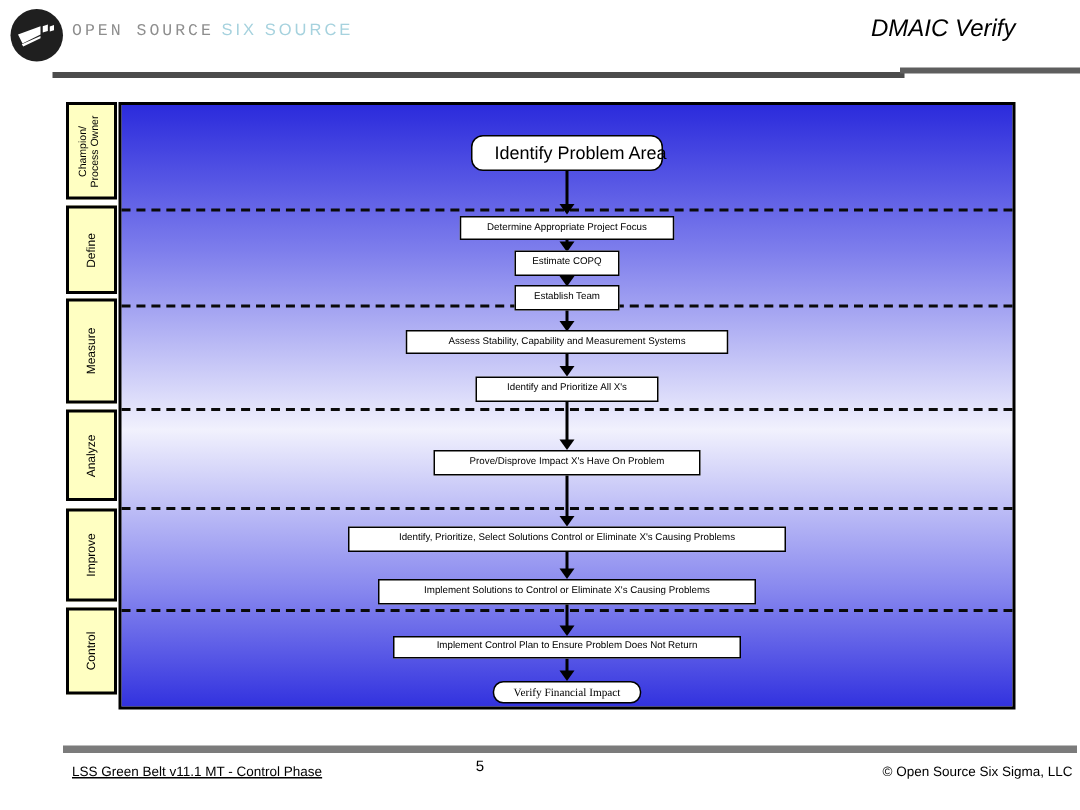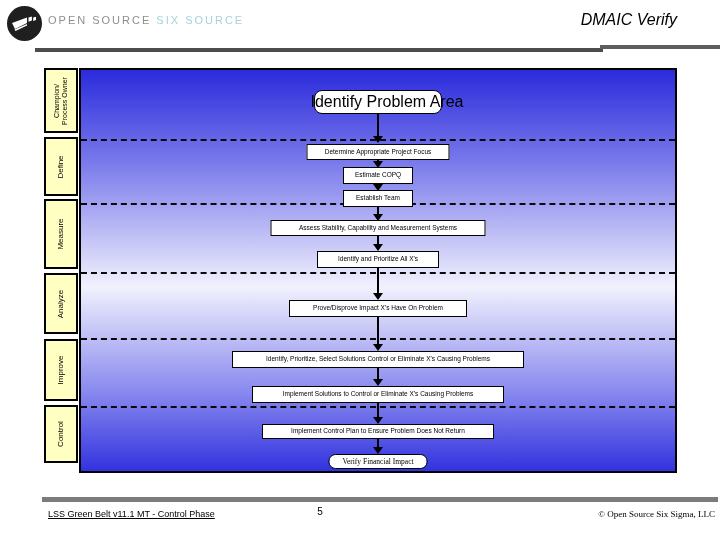--- a/index.html
+++ b/index.html
@@ -3,21 +3,21 @@
 <meta charset="utf-8">
 <style>
   html,body{margin:0;padding:0;background:#fff;}
   .slide{
     position:relative;width:720px;height:540px;background:#fff;overflow:hidden;
     font-family:"Liberation Sans",sans-serif;color:#000;
   }
   
   .logo{position:absolute;left:6px;top:5px;width:37px;height:37px;}
   .brand{position:absolute;left:48px;top:14px;font-size:11px;letter-spacing:2px;white-space:nowrap;}
-  .brand .os{color:#8e8e8e;}
+  .brand .os{color:#8e8e8e;font-family:Liberation Mono, monospace;}
   .brand .ss{color:#a6d2de;}
   .slide-title{
     position:absolute;top:11px;right:43px;font-size:16px;font-style:italic;
     color:#000;white-space:nowrap;
   }
   .hrule1{position:absolute;left:35px;top:48px;width:568px;height:4px;background:#4c4c4c;}
   .hrule2{position:absolute;left:600px;top:45px;width:120px;height:4px;background:#5e5e5e;}
   
   .diagram{position:absolute;left:44px;top:68px;width:633px;height:405px;}
   .phase{
@@ -37,32 +37,32 @@
   }
   .divider{
     position:absolute;left:0;right:0;height:0;border-top:2px dashed #0a0a0a;z-index:1;
   }
   .step{
     position:absolute;left:50%;transform:translateX(-50%);
     background:#fff;border:1px solid #000;box-sizing:border-box;
     display:flex;align-items:center;justify-content:center;text-align:center;
     font-size:6.5px;line-height:1;z-index:3;white-space:nowrap;
   }
-  .step.big{font-size:16px;border-radius:8px;border-width:1.5px;padding-left:18px;}
+  .step.big{font-size:12px;border-radius:8px;border-width:1.5px;padding-left:18px;}
   .step.rounded{font-size:7.5px;border-radius:7px;border-width:1.5px;font-family:Liberation Serif, serif;}
   .arrow{position:absolute;left:50%;margin-left:-1px;width:2px;background:#000;z-index:2;}
   .arrow::after{
     content:"";position:absolute;bottom:-6px;left:-4px;width:0;height:0;
     border-left:5px solid transparent;border-right:5px solid transparent;border-top:7px solid #000;
   }
   
   .frule{position:absolute;left:42px;top:497px;width:676px;height:5px;background:#7b7b7b;}
   .footer-left{position:absolute;left:48px;top:509px;font-size:9px;white-space:nowrap;text-decoration:underline;}
   .footer-page{position:absolute;left:310px;top:506px;width:20px;text-align:center;font-size:10px;}
-  .footer-right{position:absolute;right:5px;top:509px;font-size:9px;white-space:nowrap;font-family:Liberation Serif, serif;}
+  .footer-right{position:absolute;right:5px;top:509px;font-size:9px;white-space:nowrap;}
 </style>
 </head>
 <body>
 
 <div class="slide">
 
   <div class="logo">
     <svg width="37" height="37" viewBox="0 0 37 37">
       <circle cx="18.5" cy="18.5" r="17.5" fill="#1f1f1f"></circle>
       <path d="M6 18 L21 12.5 L21 18 L9 24 Z" fill="#fff"></path>

